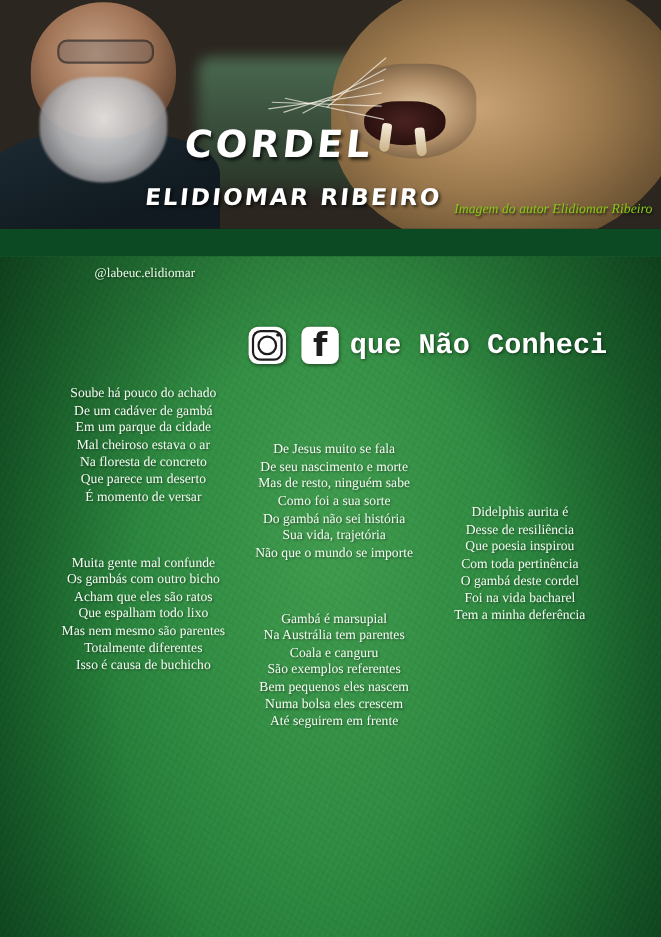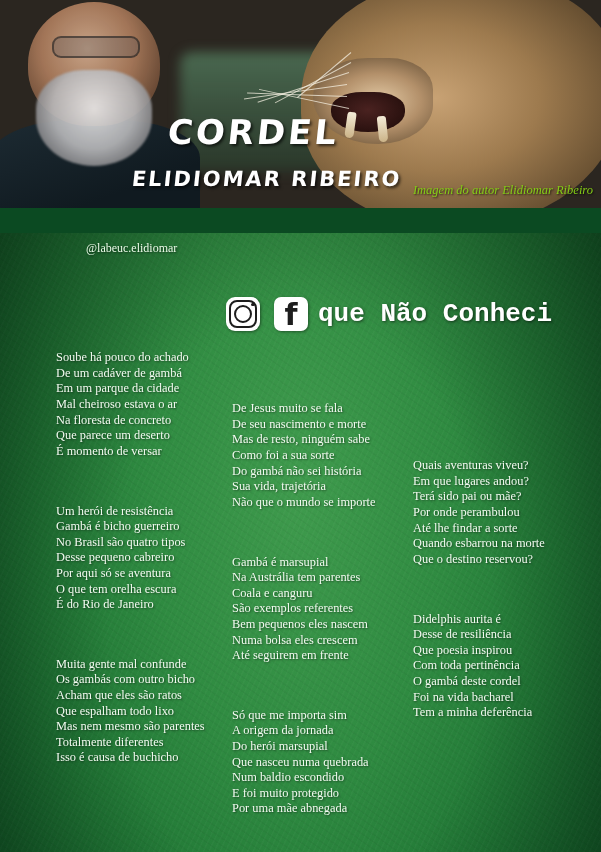--- a/index.html
+++ b/index.html
@@ -275,21 +275,21 @@
     font-family: "Liberation Serif", serif;
     font-size: 12.4px;
     line-height: 15.6px;
     color: #f3fbf1;
     text-shadow: 1px 1px 2px rgba(0,0,0,.45);
     white-space: pre-wrap;
   }
   .col1 { left: 56px; top: 86px; }
   .col2 { left: 232px; top: 137px; }
   .col3 { left: 413px; top: 194px; }
-  .stanza { margin: 0 0 13px 0; }
+  .stanza { margin: 0 0 13px 0; text-align: center; }
 
   .footer {
     position: absolute;
     left: 0; bottom: 4px;
     width: 601px;
     text-align: center;
     font-family: "Liberation Serif", serif;
     font-size: 9px;
     color: #dff3dd;
     opacity: .85;
@@ -359,27 +359,20 @@
     </div>
 
     <div class="poem col1">
       <p class="stanza">Soube há pouco do achado
 De um cadáver de gambá
 Em um parque da cidade
 Mal cheiroso estava o ar
 Na floresta de concreto
 Que parece um deserto
 É momento de versar</p>
-      <p class="stanza">Um herói de resistência
-Gambá é bicho guerreiro
-No Brasil são quatro tipos
-Desse pequeno cabreiro
-Por aqui só se aventura
-O que tem orelha escura
-É do Rio de Janeiro</p>
       <p class="stanza">Muita gente mal confunde
 Os gambás com outro bicho
 Acham que eles são ratos
 Que espalham todo lixo
 Mas nem mesmo são parentes
 Totalmente diferentes
 Isso é causa de buchicho</p>
     </div>
 
     <div class="poem col2">
@@ -390,37 +383,23 @@
 Do gambá não sei história
 Sua vida, trajetória
 Não que o mundo se importe</p>
       <p class="stanza">Gambá é marsupial
 Na Austrália tem parentes
 Coala e canguru
 São exemplos referentes
 Bem pequenos eles nascem
 Numa bolsa eles crescem
 Até seguirem em frente</p>
-      <p class="stanza">Só que me importa sim
-A origem da jornada
-Do herói marsupial
-Que nasceu numa quebrada
-Num baldio escondido
-E foi muito protegido
-Por uma mãe abnegada</p>
     </div>
 
     <div class="poem col3">
-      <p class="stanza">Quais aventuras viveu?
-Em que lugares andou?
-Terá sido pai ou mãe?
-Por onde perambulou
-Até lhe findar a sorte
-Quando esbarrou na morte
-Que o destino reservou?</p>
       <p class="stanza">Didelphis aurita é
 Desse de resiliência
 Que poesia inspirou
 Com toda pertinência
 O gambá deste cordel
 Foi na vida bacharel
 Tem a minha deferência</p>
     </div>
 
     <svg class="arrow-left" width="52" height="34" viewBox="0 0 52 34">

